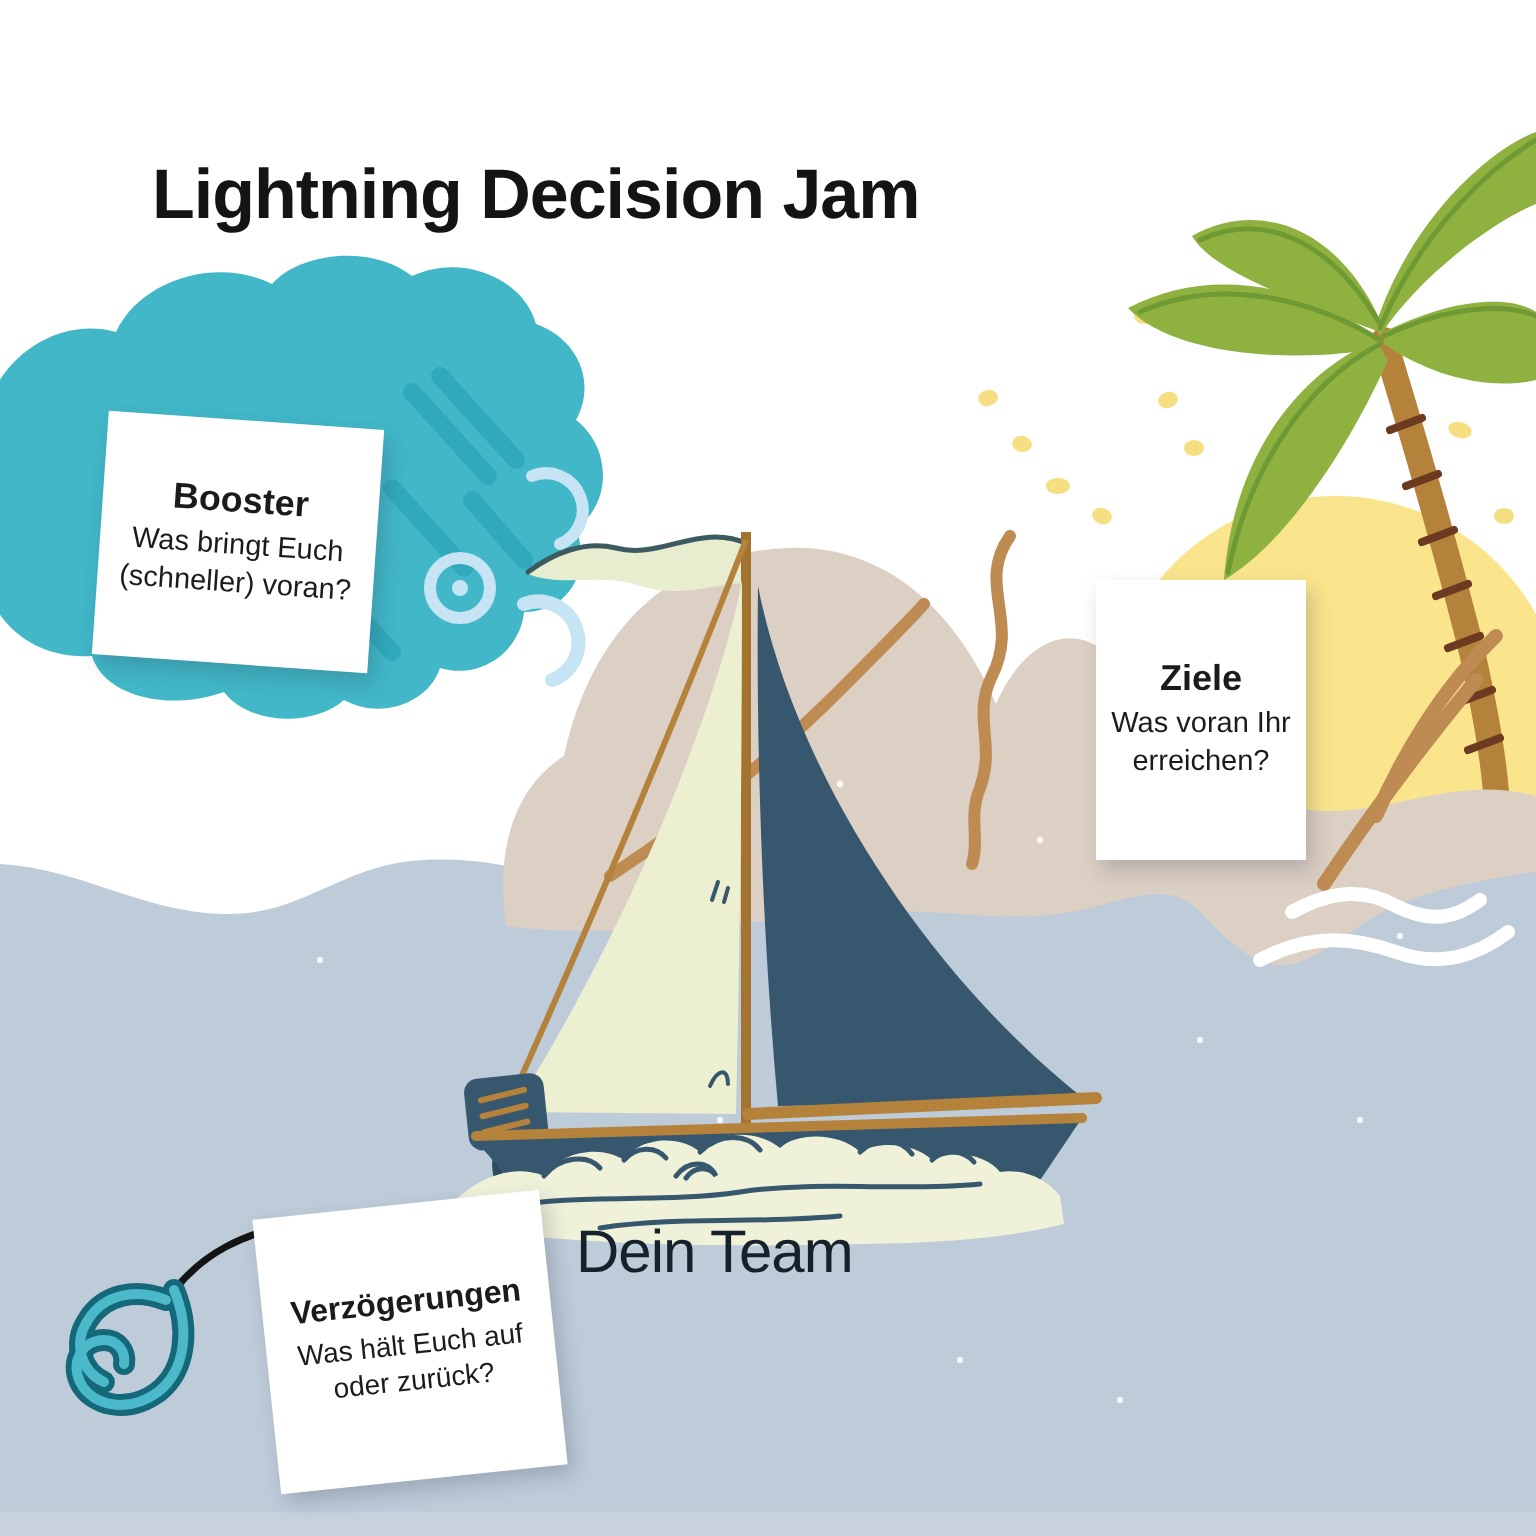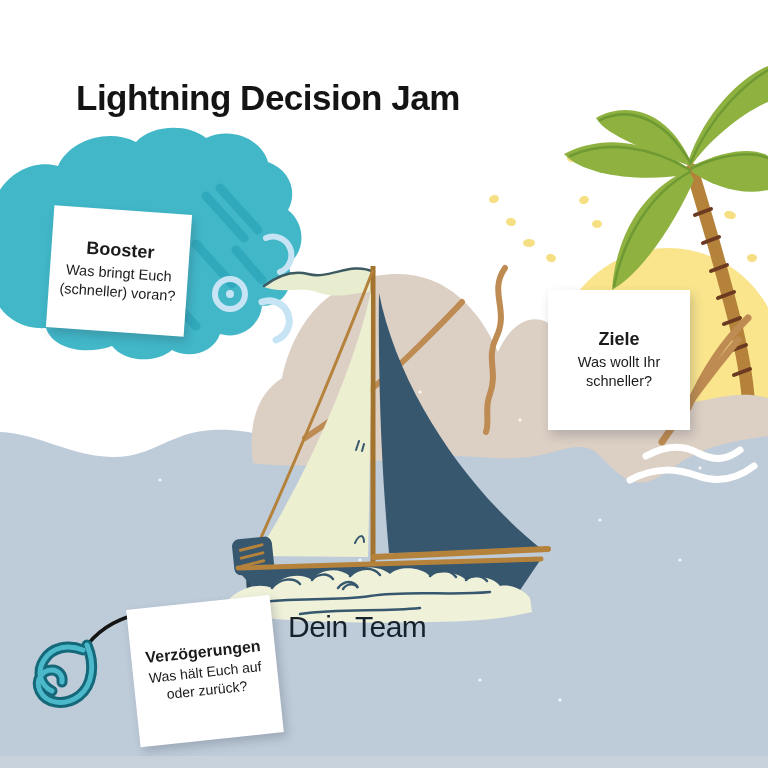--- a/index.html
+++ b/index.html
@@ -19,21 +19,21 @@
   .note{
     position:absolute;background:#ffffff;
     box-shadow:3px 5px 10px rgba(40,50,70,.22);
     display:flex;align-items:center;justify-content:center;
     text-align:center;color:#1b1b1b;
   }
   .note-inner{padding:4px 6px;}
   .note-title{font-weight:700;font-size:18px;margin:0 0 3px 0;}
   .note-q{font-size:14.5px;line-height:1.28;margin:0;}
   .note-booster{left:50px;top:210px;width:138px;height:122px;transform:rotate(4deg);}
-  .note-goals{left:548px;top:290px;width:142px;height:140px;}
+  .note-goals{left:548px;top:290px;width:105px;height:140px;}
   .note-delays{left:133px;top:602px;width:144px;height:138px;transform:rotate(-6deg);}
   .note-delays .note-title{font-size:16px;}
   .note-delays .note-q{font-size:14px;}
 </style>
 </head>
 <body>
 
 <div id="canvas">
 
   <svg id="scene" width="768" height="768" viewBox="0 0 768 768">
@@ -214,21 +214,21 @@
   <div class="note note-booster">
     <div class="note-inner">
       <p class="note-title">Booster</p>
       <p class="note-q">Was bringt Euch (schneller) voran?</p>
     </div>
   </div>
 
   <div class="note note-goals">
     <div class="note-inner">
       <p class="note-title">Ziele</p>
-      <p class="note-q">Was wollt Ihr schneller?</p>
+      <p class="note-q">Was voran Ihr erreichen?</p>
     </div>
   </div>
 
   <div class="note note-delays">
     <div class="note-inner">
       <p class="note-title">Verzögerungen</p>
       <p class="note-q">Was hält Euch auf oder zurück?</p>
     </div>
   </div>
 

